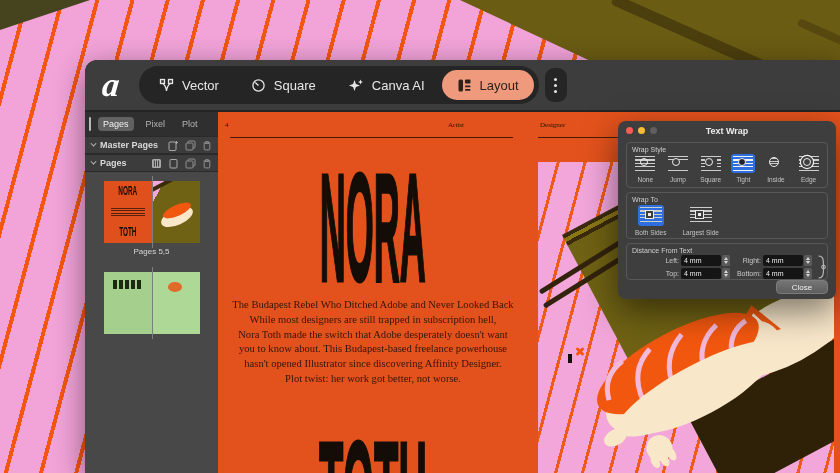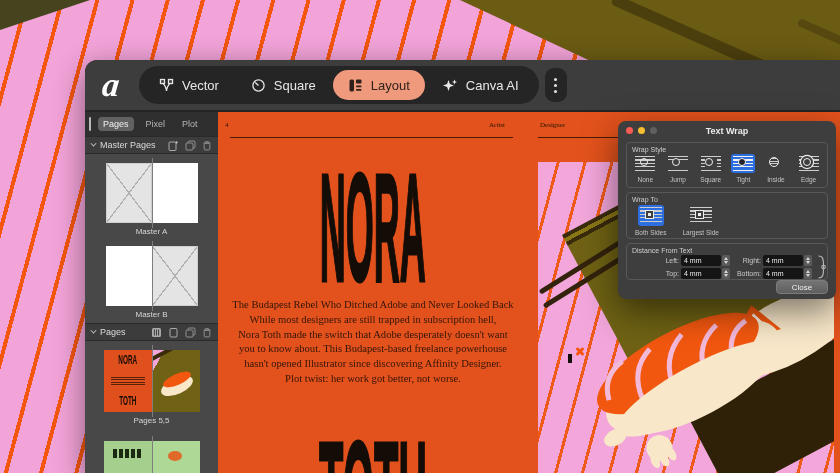--- a/index.html
+++ b/index.html
@@ -33,21 +33,21 @@
   
   .panel{width:133px;background:#484848;display:flex;flex-direction:column;overflow:hidden;}
   .tabs-row{height:24px;background:#2f2f2f;display:flex;align-items:center;gap:7px;padding:0 5px 0 4px;flex:none;}
   .edgebar{width:2px;height:14px;background:#b9b9b9;border-radius:1px;flex:none;}
   .tab{font-size:9px;color:#b5b5b5;padding:2px 5px;border-radius:4px;}
   .tab.sel{background:#616161;color:#f0f0f0;}
   .chev{width:5px;height:5px;border-left:1.5px solid #cfcfcf;border-bottom:1.5px solid #cfcfcf;transform:rotate(-45deg);margin-top:-2px;}
   .sec-head{height:18px;background:#3c3c3c;border-top:1px solid #2a2a2a;border-bottom:1px solid #2a2a2a;
     display:flex;align-items:center;gap:4px;padding:0 6px;flex:none;}
   .sec-head .chev{margin-top:-3px;transform:rotate(-45deg) scale(.85);}
-  .sec-label{font-size:9px;color:#dadada;font-weight:normal;}
+  .sec-label{font-size:9px;color:#dadada;font-weight:bold;}
   .sec-icons{margin-left:auto;display:flex;gap:6px;align-items:center;}
   .sec-icons svg{display:block;}
   .thumb-zone{padding:9px 0 4px;display:flex;flex-direction:column;align-items:center;flex:none;}
   .spread{position:relative;display:flex;}
   .spread .spine{position:absolute;left:50%;top:-5px;bottom:-5px;width:1px;background:#7e7e7e;}
   .pg{width:46px;height:60px;background:#fff;}
   .pg.xed{background:
      linear-gradient(to top right, rgba(0,0,0,0) calc(50% - .6px), #b0b0b0 calc(50% - .6px) calc(50% + .6px), rgba(0,0,0,0) calc(50% + .6px)),
      linear-gradient(to bottom right, rgba(0,0,0,0) calc(50% - .6px), #b0b0b0 calc(50% - .6px) calc(50% + .6px), rgba(0,0,0,0) calc(50% + .6px)),
      #e4e4e4;border:1px solid #cfcfcf;}
@@ -64,21 +64,21 @@
   .mini-fish{position:absolute;left:10px;top:24px;width:30px;height:11px;border-radius:50%;background:#f2570f;transform:rotate(-24deg);}
   .pg.mini-green-l{width:48px;height:62px;background:#a5cf8d;display:flex;justify-content:center;padding-top:8px;}
   .pg.mini-green-r{width:48px;height:62px;background:#aed896;position:relative;}
   .mini-green-title{width:30px;height:9px;background:repeating-linear-gradient(90deg,#1d2a12 0 4px, rgba(0,0,0,0) 4px 6px);}
   .mini-green-blob{position:absolute;left:16px;top:10px;width:14px;height:10px;border-radius:50%;background:#e06a2a;}
   
   .canvas{position:relative;flex:1;background:#e3521c;overflow:hidden;}
   .runhead{position:absolute;top:9px;font-family:"Liberation Serif",serif;font-size:7px;color:#2a1404;}
   .rh-num{left:7px;}
   .rh-center{left:0;width:310px;text-align:center;}
-  .rh-right{left:246px;width:66px;text-align:center;}
+  .rh-right{left:230px;width:66px;text-align:left;}
   .rh-showcase{left:322px;}
   .rule{position:absolute;top:25px;height:1px;background:#471c06;}
   .rule-l{left:12px;width:283px;}
   .rule-r{left:320px;width:296px;}
   .bigtitle{position:absolute;left:0;width:310px;text-align:center;color:#140d07;font-weight:bold;font-size:80px;line-height:80px;white-space:nowrap;}
   .bigtitle span{display:inline-block;transform-origin:50% 0;-webkit-text-stroke:1.5px #140d07;}
   .title-top{top:40px;}
   .title-top span{transform:scale(.45,1.93);}
   .title-bottom{top:308px;}
   .title-bottom span{transform:scale(.5,1.93);}
@@ -174,44 +174,44 @@
           <span>
             <svg width="15" height="15" viewBox="0 0 15 15">
                 <g stroke="#e7e7e7" stroke-width="1.3" fill="none">
               <circle cx="7.5" cy="7.5" r="5.6"></circle>
                   <path d="M7.5 7.5 L4.2 4.6"></path>
                 </g>
               </svg>
           </span>
           <span>Square</span>
         </div>
+        <div class="mode-item">
+          <span>
+            <svg width="16" height="15" viewBox="0 0 16 15">
+                <g fill="#e7e7e7">
+              <path d="M6.5 2 L7.9 6.1 L12 7.5 L7.9 8.9 L6.5 13 L5.1 8.9 L1 7.5 L5.1 6.1 Z"></path>
+              <path d="M12.5 1.5 L13.2 3.3 L15 4 L13.2 4.7 L12.5 6.5 L11.8 4.7 L10 4 L11.8 3.3 Z"></path>
+                </g>
+              </svg>
+          </span>
+          <span>Canva AI</span>
+        </div>
         <div class="mode-item active">
           <span>
             <svg width="15" height="15" viewBox="0 0 15 15">
                 <g fill="#2e211a">
               <rect x="1.5" y="1.5" width="4.5" height="12" rx="1.5"></rect>
               <rect x="8" y="1.5" width="5.5" height="4" rx="1"></rect>
               <rect x="8" y="7.5" width="5.5" height="1.8" rx="0.9"></rect>
               <rect x="8" y="11" width="5.5" height="1.8" rx="0.9"></rect>
                 </g>
               </svg>
           </span>
           <span>Layout</span>
         </div>
-        <div class="mode-item">
-          <span>
-            <svg width="16" height="15" viewBox="0 0 16 15">
-                <g fill="#e7e7e7">
-              <path d="M6.5 2 L7.9 6.1 L12 7.5 L7.9 8.9 L6.5 13 L5.1 8.9 L1 7.5 L5.1 6.1 Z"></path>
-              <path d="M12.5 1.5 L13.2 3.3 L15 4 L13.2 4.7 L12.5 6.5 L11.8 4.7 L10 4 L11.8 3.3 Z"></path>
-                </g>
-              </svg>
-          </span>
-          <span>Canva AI</span>
-        </div>
       </div>
       <div class="kebab">
         <i></i>
           <i></i>
           <i></i>
       </div>
     </div>
 
     <div class="content">
 
@@ -248,35 +248,20 @@
               <svg width="10" height="11" viewBox="0 0 10 11">
                   <g stroke="#8f8f8f" stroke-width="1" fill="none">
                 <path d="M1.5 3 h7 M3.5 3 v-1.3 h3 V3"></path>
                     <rect x="2.2" y="3.3" width="5.6" height="6.6" rx="1"></rect>
                   </g>
                 </svg>
               </span>
           </span>
         </div>
 
-        <div class="thumb-zone">
-          <div class="spread">
-            <div class="pg xed"></div>
-            <div class="pg"></div>
-            <div class="spine"></div>
-          </div>
-          <div class="thumb-label">Master A</div>
-          <div class="gap10"></div>
-          <div class="spread">
-            <div class="pg"></div>
-            <div class="pg xed"></div>
-            <div class="spine"></div>
-          </div>
-          <div class="thumb-label">Master B</div>
-        </div>
 
         <div class="sec-head">
           <i class="chev"></i>
           <span class="sec-label">Pages</span>
           <span class="sec-icons">
             <span>
               <svg width="11" height="11" viewBox="0 0 11 11">
                   <rect x="1" y="1" width="9" height="9" rx="1.5" fill="#a9a9a9"></rect>
                 <g stroke="#3c3c3c" stroke-width="1">
                     <path d="M3.4 2.5 v6 M5.5 2.5 v6 M7.6 2.5 v6"></path>

